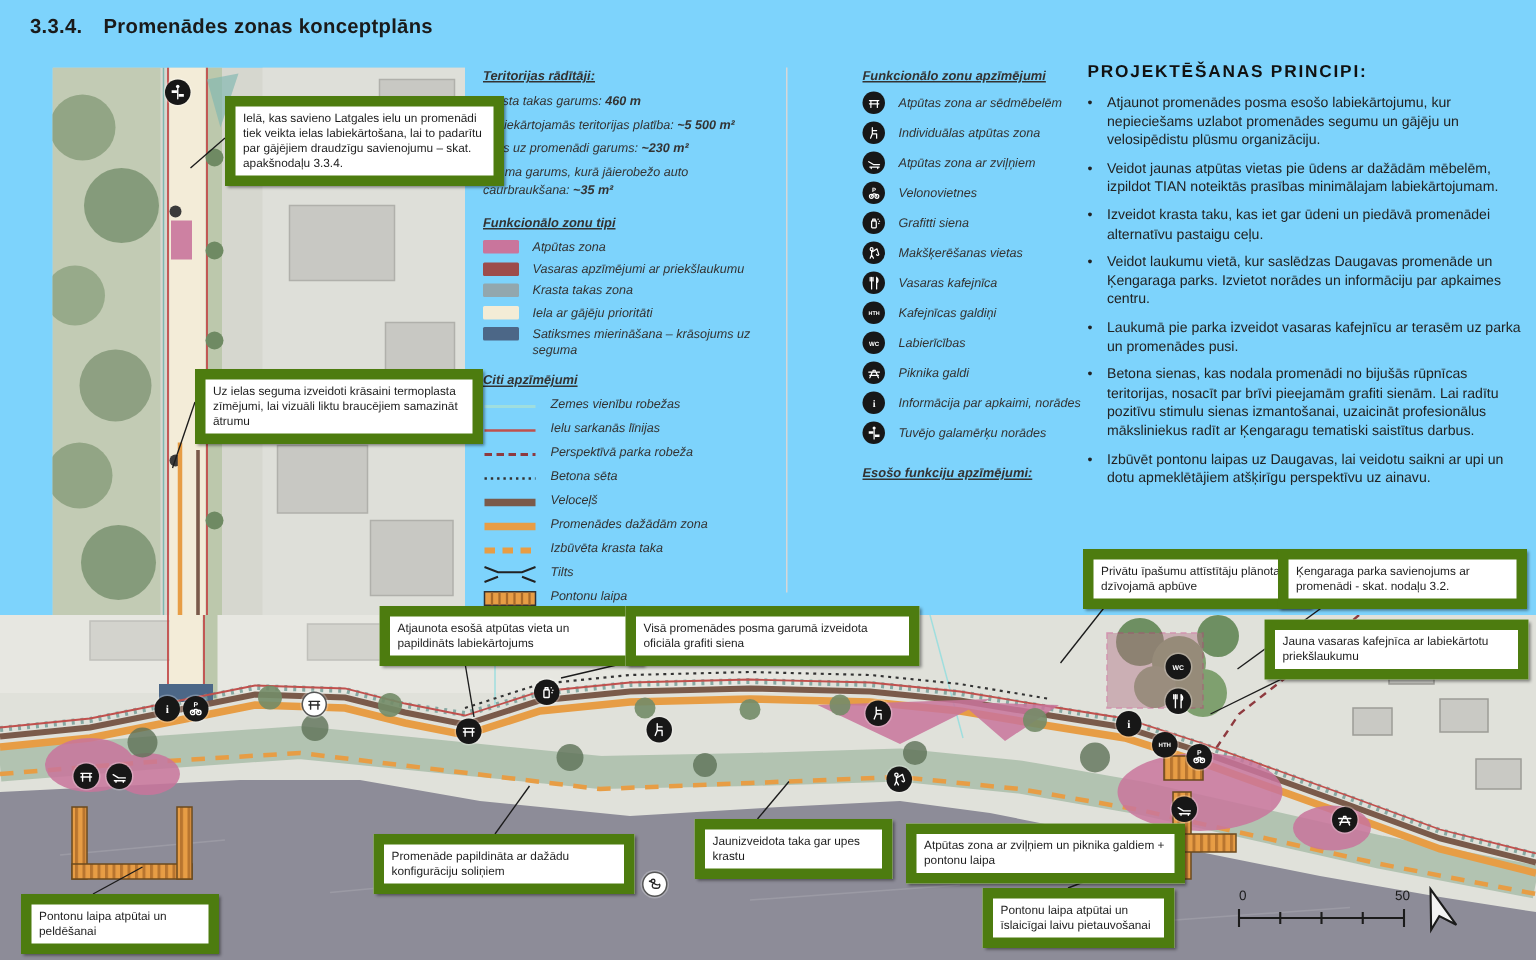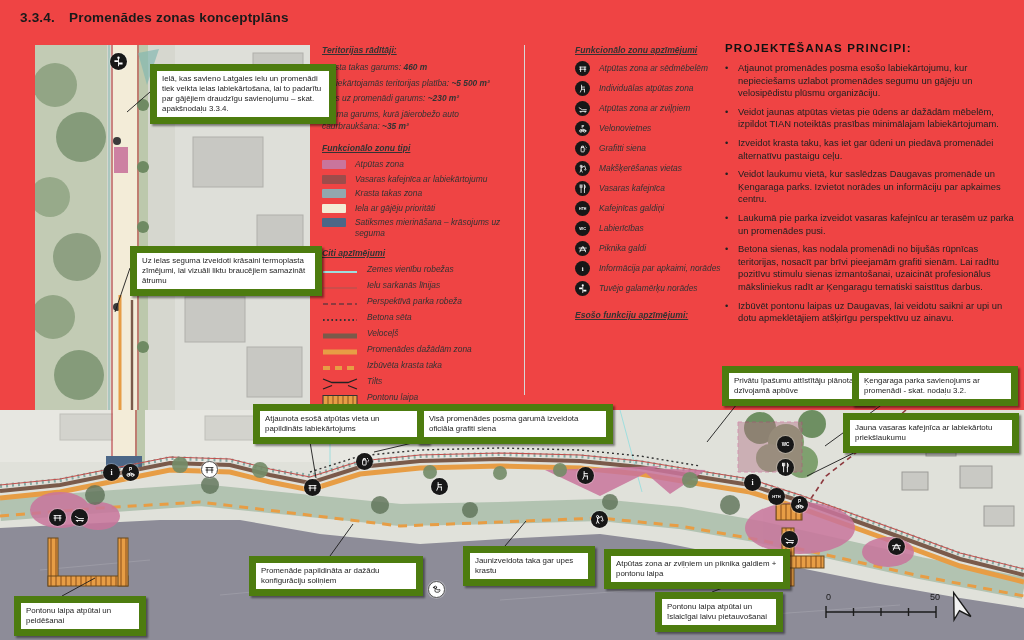--- a/index.html
+++ b/index.html
@@ -1,16 +1,16 @@
 <!DOCTYPE html>
 <html><head>
 <meta charset="utf-8">
 <style>
   html,body{margin:0;padding:0;background:#fff;}
-  .page{position:relative;width:1024px;height:640px;background:#ef4444;overflow:hidden;
+  .page{position:relative;width:1024px;height:640px;background:#7dd3fc;overflow:hidden;
         font-family:"Liberation Sans",sans-serif;color:#222;}
   
   .title{position:absolute;left:20px;top:10px;display:flex;gap:14px;
          font-size:13.5px;font-weight:700;color:#1a1a1a;letter-spacing:.2px;}
   
   .leftmap{position:absolute;left:35px;top:45px;width:275px;height:365px;}
   .bottommap{position:absolute;left:0;top:410px;width:1024px;height:230px;}
   .leftmap svg,.bottommap svg{display:block;width:100%;height:100%;}
   
   .col1{position:absolute;left:322px;top:45px;width:196px;}
@@ -398,21 +398,21 @@
         <div class="ind">Posma garums, kurā jāierobežo auto caurbraukšana: <b>~35 m²</b></div>
       </div>
     <div class="lhead" style="margin-top:10px">Funkcionālo zonu tipi</div>
     <div>
         <div class="row">
           <span class="sw" style="background: rgb(201, 117, 156);"></span>
           <span class="lbl">Atpūtas zona</span>
         </div>
         <div class="row">
           <span class="sw" style="background: rgb(157, 76, 75);"></span>
-          <span class="lbl">Vasaras kafejnīca ar labiekārtojumu</span>
+          <span class="lbl">Vasaras apzīmējumi ar priekšlaukumu</span>
         </div>
         <div class="row">
           <span class="sw" style="background: rgb(146, 167, 174);"></span>
           <span class="lbl">Krasta takas zona</span>
         </div>
         <div class="row">
           <span class="sw" style="background: rgb(243, 236, 214);"></span>
           <span class="lbl">Iela ar gājēju prioritāti</span>
         </div>
         <div class="row">

